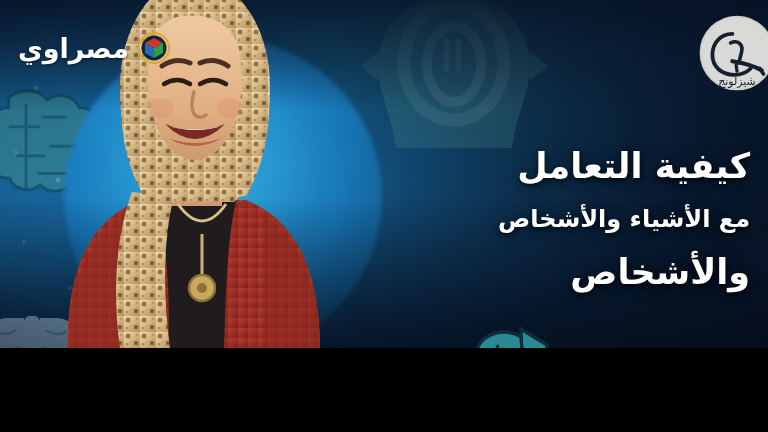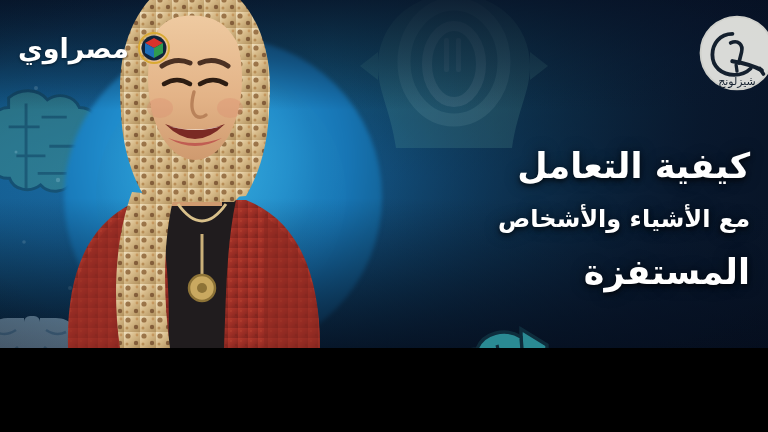--- a/index.html
+++ b/index.html
@@ -370,16 +370,16 @@
       <path d="M40 54 c12 2 24 5 32 10" fill="none" stroke="#14202e" stroke-width="4.6" stroke-linecap="round"></path>
       <path d="M70 62 l4 6" stroke="#14202e" stroke-width="4" stroke-linecap="round"></path>
       <path d="M44 58 l1 7" stroke="#14202e" stroke-width="3.6" stroke-linecap="round"></path>
     </g>
     <text x="45" y="80" text-anchor="middle" font-family="DejaVu Sans, sans-serif" font-size="12" fill="#14202e" direction="rtl">شيزلونج</text>
   </svg>
 
   <div class="headline">
     <div class="headline-line hl-1">كيفية التعامل</div>
     <div class="headline-line hl-2">مع الأشياء والأشخاص</div>
-    <div class="headline-line hl-3">المستفزة</div>
+    <div class="headline-line hl-3">والأشخاص</div>
   </div>
 
 </div>
 
 </body></html>

